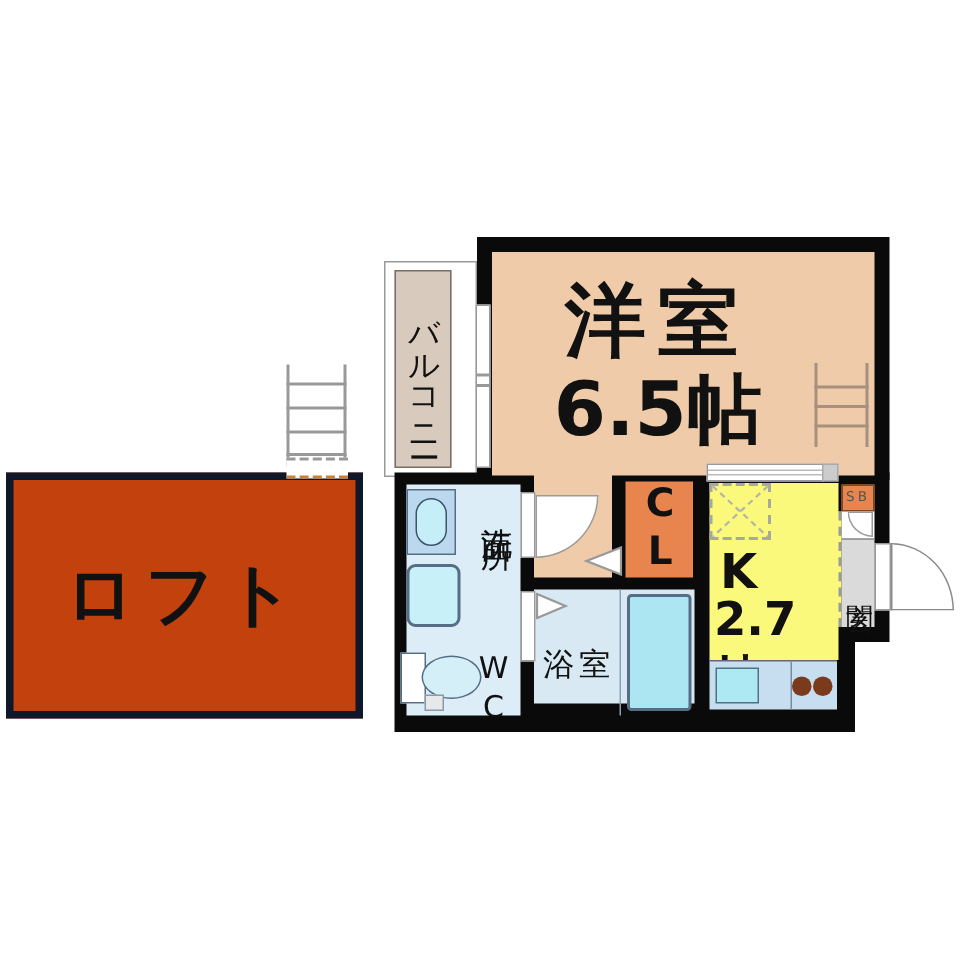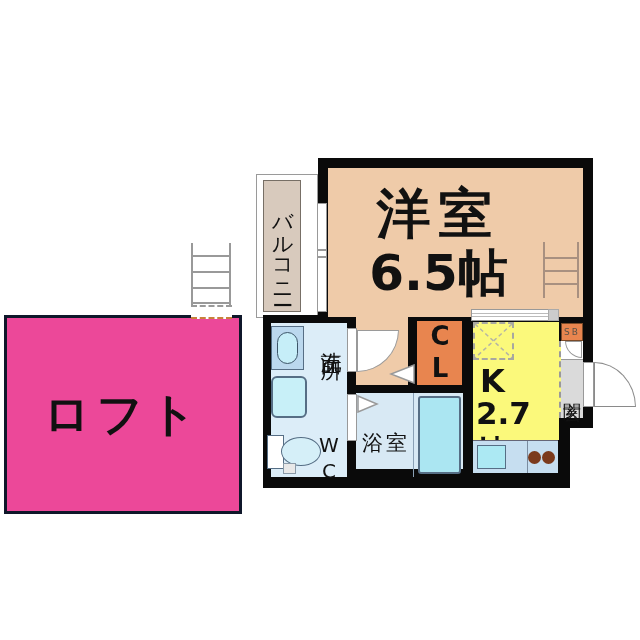--- a/index.html
+++ b/index.html
@@ -132,21 +132,21 @@
   <div class="abs arc" style="left:565px;top:341px;width:17px;height:17px;border-radius:0 0 0 100%;"></div>
   <div class="abs" style="left:561px;top:359px;width:22px;height:59px;background:#dadada;border-top:1px solid #999;">
     <div class="room-label vtext" style="font-size:18px;font-weight:500;">玄関</div>
   </div>
 
   <div class="abs" style="left:557px;top:341px;width:4px;height:77px;background:#fbf97b;border-right:2px dashed #9a9a9a;"></div>
 
   <div class="abs" style="left:583px;top:362px;width:11px;height:45px;background:#fff;border:1px solid #999;"></div>
   <div class="abs arc" style="left:594px;top:362px;width:42px;height:45px;border-radius:0 100% 0 0;border-color:#8a8a8a;"></div>
 
-  <div class="abs" style="left:4px;top:315px;width:238px;height:199px;background:#ec4899;border:3px solid #0f172a;">
+  <div class="abs" style="left:4px;top:315px;width:238px;height:164px;background:#c2410c;border:5px solid #0f172a;">
     <div class="room-label">
       <span style="font-size:46px;letter-spacing:6px;">ロフト</span>
     </div>
   </div>
 
   <div class="abs" style="left:191px;top:305px;width:41px;height:14px;background:#fff;border-top:2px dashed #999;border-bottom:2px dashed #c8803a;"></div>
 
 </div>
 
 </body></html>

